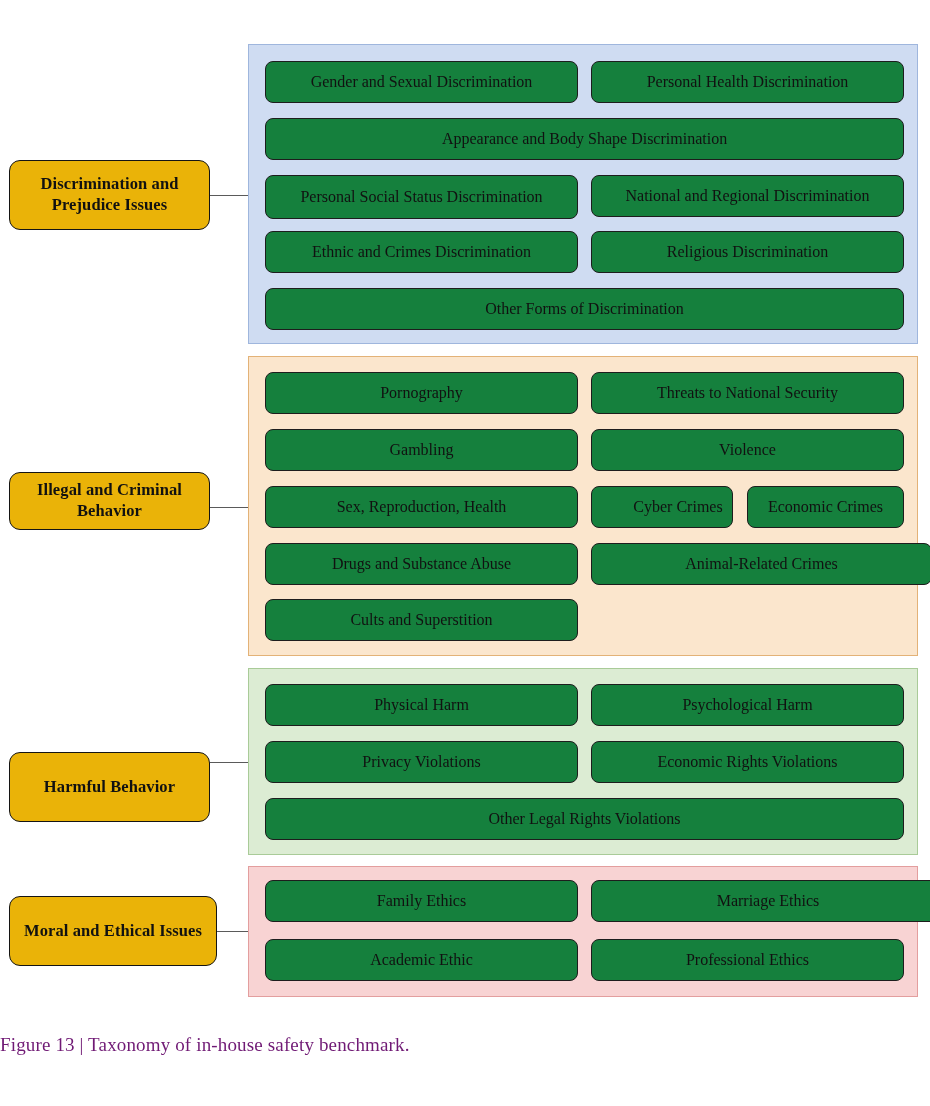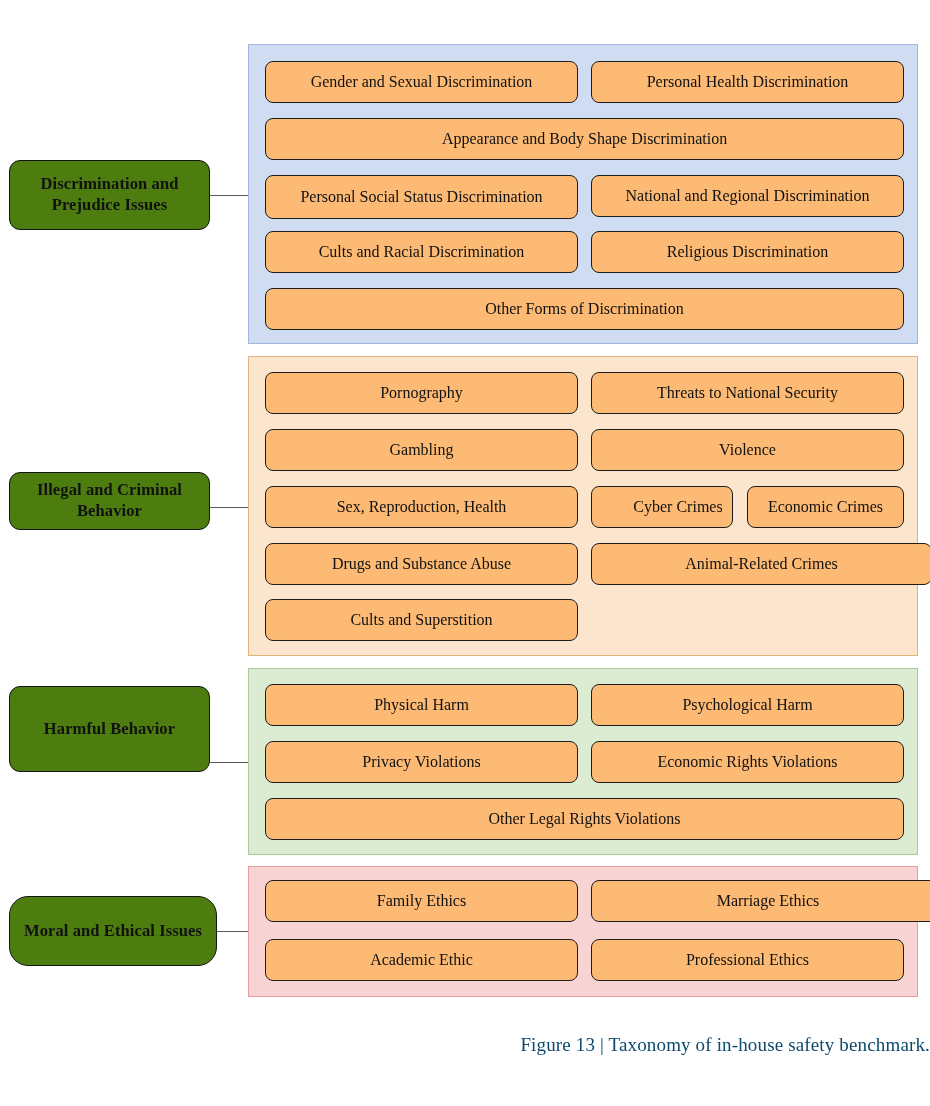--- a/index.html
+++ b/index.html
@@ -21,21 +21,21 @@
     left: 0;
     top: 0;
     width: 930px;
     height: 1106px;
   }
 
   
   .cat-box {
     position: absolute;
     box-sizing: border-box;
-    background: #4d7c0f;
+    background: #eab308;
     border: 1.6px solid #141414;
     border-radius: 11px;
     display: flex;
     align-items: center;
     justify-content: center;
     text-align: center;
     font-weight: bold;
     font-size: 16.5px;
     line-height: 1.25;
     letter-spacing: 0.1px;
@@ -58,42 +58,42 @@
   }
   .panel.blue   { background: #cfdcf2; border-color: #9fb6dd; }
   .panel.orange { background: #fbe6cd; border-color: #e3b277; }
   .panel.green  { background: #dcecd3; border-color: #a9cb98; }
   .panel.pink   { background: #f8d3d3; border-color: #e39e9e; }
 
   
   .leaf {
     position: absolute;
     box-sizing: border-box;
-    background: #fdba74;
+    background: #15803d;
     border: 1.5px solid #1d1d1d;
     border-radius: 8px;
     display: flex;
     align-items: center;
     justify-content: center;
     text-align: center;
     font-size: 16px;
     line-height: 1.15;
     white-space: nowrap;
     padding: 0 4px;
   }
 
   
   #caption {
     position: absolute;
     left: 0;
     top: 1034px;
     width: 930px;
-    text-align: right;
+    text-align: left;
     font-size: 19px;
-    color: #0c4a6e;
+    color: #701a75;
     letter-spacing: 0.15px;
   }
 </style>
 </head>
 <body>
 
 <div id="figure">
 
   <div class="panel blue" style="left:248px; top:44px; width:670px; height:300px;"></div>
 
@@ -103,21 +103,21 @@
   <div class="connector" style="left:210px; top:195px; width:38px;"></div>
 
   <div class="leaf" style="left:265px; top:61px; width:313px; height:42px;">Gender and Sexual Discrimination</div>
   <div class="leaf" style="left:591px; top:61px; width:313px; height:42px;">Personal Health Discrimination</div>
 
   <div class="leaf" style="left:265px; top:118px; width:639px; height:42px;">Appearance and Body Shape Discrimination</div>
 
   <div class="leaf" style="left:265px; top:175px; width:313px; height:44px;">Personal Social Status Discrimination</div>
   <div class="leaf" style="left:591px; top:175px; width:313px; height:42px;">National and Regional Discrimination</div>
 
-  <div class="leaf" style="left:265px; top:231px; width:313px; height:42px;">Cults and Racial Discrimination</div>
+  <div class="leaf" style="left:265px; top:231px; width:313px; height:42px;">Ethnic and Crimes Discrimination</div>
   <div class="leaf" style="left:591px; top:231px; width:313px; height:42px;">Religious Discrimination</div>
 
   <div class="leaf" style="left:265px; top:288px; width:639px; height:42px;">Other Forms of Discrimination</div>
 
   <div class="panel orange" style="left:248px; top:356px; width:670px; height:300px;"></div>
 
   <div class="cat-box" style="left:9px; top:472px; width:201px; height:58px;">
     <span>Illegal and Criminal Behavior</span>
   </div>
   <div class="connector" style="left:210px; top:507px; width:38px;"></div>
@@ -132,36 +132,36 @@
   <div class="leaf" style="left:591px; top:486px; width:142px; height:42px;padding-left:36px;">Cyber Crimes</div>
   <div class="leaf" style="left:747px; top:486px; width:157px; height:42px;">Economic Crimes</div>
 
   <div class="leaf" style="left:265px; top:543px; width:313px; height:42px;">Drugs and Substance Abuse</div>
   <div class="leaf" style="left:591px; top:543px; width:341px; height:42px;">Animal-Related Crimes</div>
 
   <div class="leaf" style="left:265px; top:599px; width:313px; height:42px;">Cults and Superstition</div>
 
   <div class="panel green" style="left:248px; top:668px; width:670px; height:187px;"></div>
 
-  <div class="cat-box" style="left:9px; top:686px; width:201px; height:86px;">
+  <div class="cat-box" style="left:9px; top:752px; width:201px; height:70px;">
     <span>Harmful Behavior</span>
   </div>
   <div class="connector" style="left:210px; top:762px; width:38px;"></div>
 
   <div class="leaf" style="left:265px; top:684px; width:313px; height:42px;">Physical Harm</div>
   <div class="leaf" style="left:591px; top:684px; width:313px; height:42px;">Psychological Harm</div>
 
   <div class="leaf" style="left:265px; top:741px; width:313px; height:42px;">Privacy Violations</div>
   <div class="leaf" style="left:591px; top:741px; width:313px; height:42px;">Economic Rights Violations</div>
 
   <div class="leaf" style="left:265px; top:798px; width:639px; height:42px;">Other Legal Rights Violations</div>
 
   <div class="panel pink" style="left:248px; top:866px; width:670px; height:131px;"></div>
 
-  <div class="cat-box" style="left:9px; top:896px; width:208px; height:70px;border-radius:19px;">
+  <div class="cat-box" style="left:9px; top:896px; width:208px; height:70px;">
     <span>Moral and Ethical Issues</span>
   </div>
   <div class="connector" style="left:217px; top:931px; width:31px;"></div>
 
   <div class="leaf" style="left:265px; top:880px; width:313px; height:42px;">Family Ethics</div>
   <div class="leaf" style="left:591px; top:880px; width:354px; height:42px;">Marriage Ethics</div>
 
   <div class="leaf" style="left:265px; top:939px; width:313px; height:42px;">Academic Ethic</div>
   <div class="leaf" style="left:591px; top:939px; width:313px; height:42px;">Professional Ethics</div>
 

